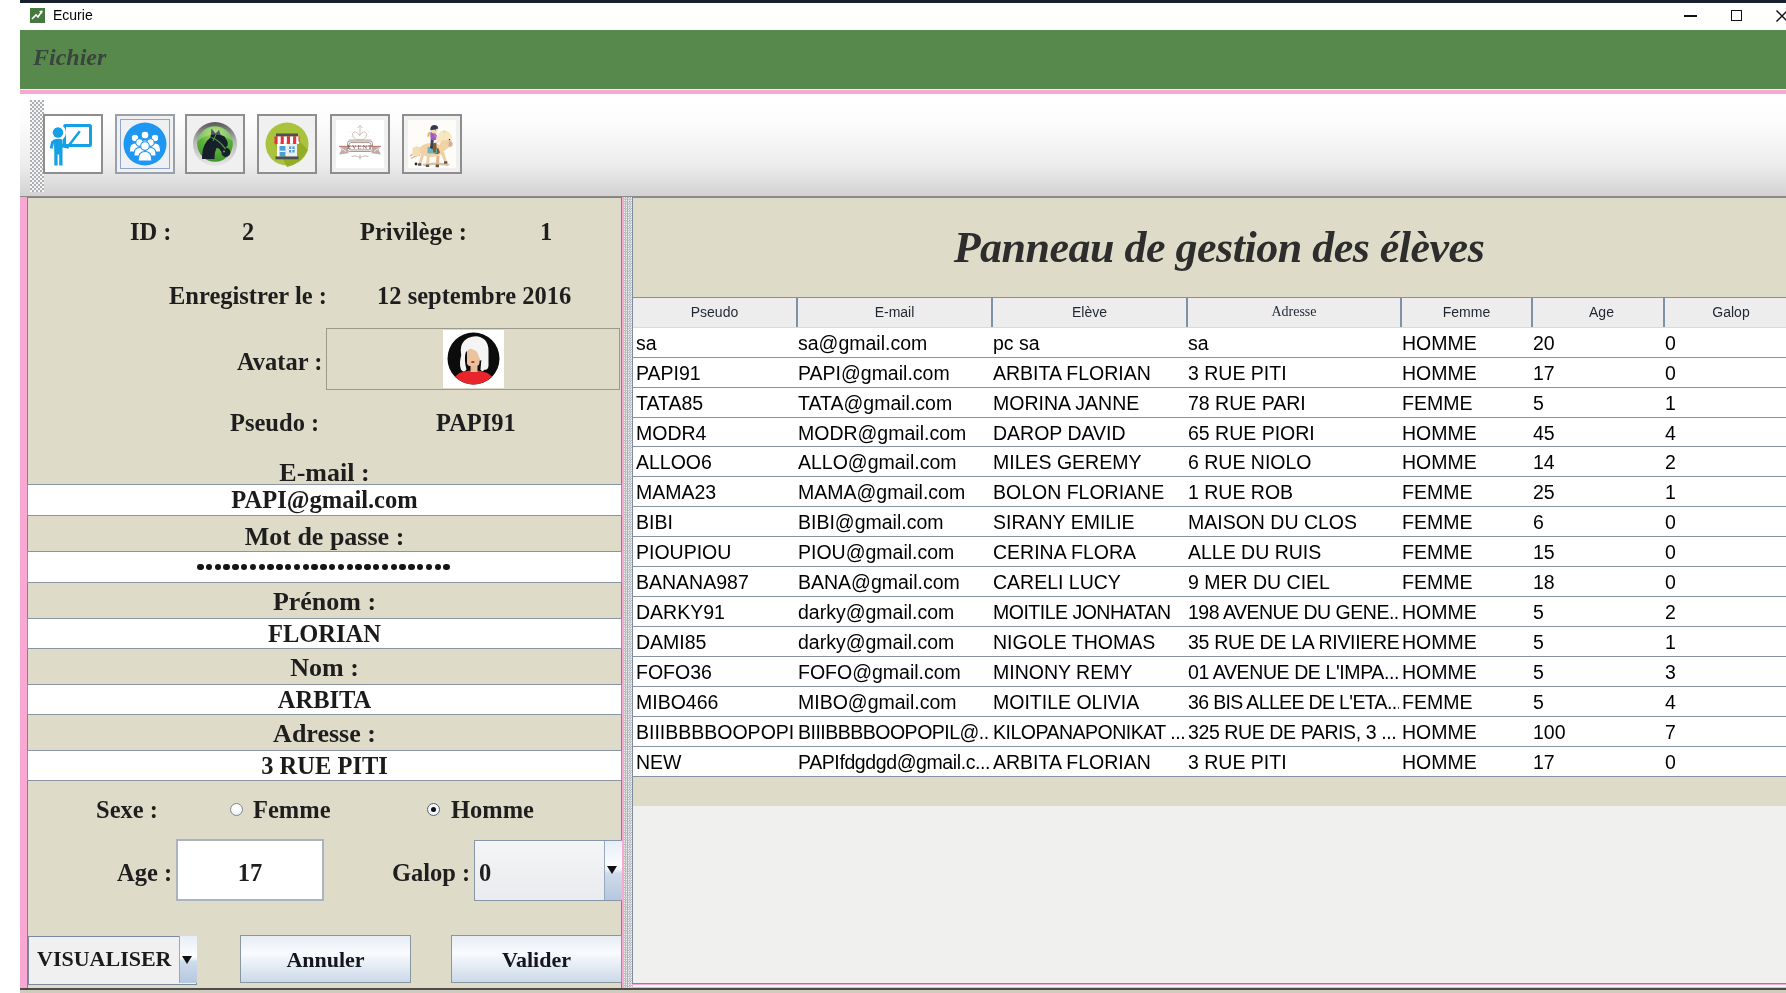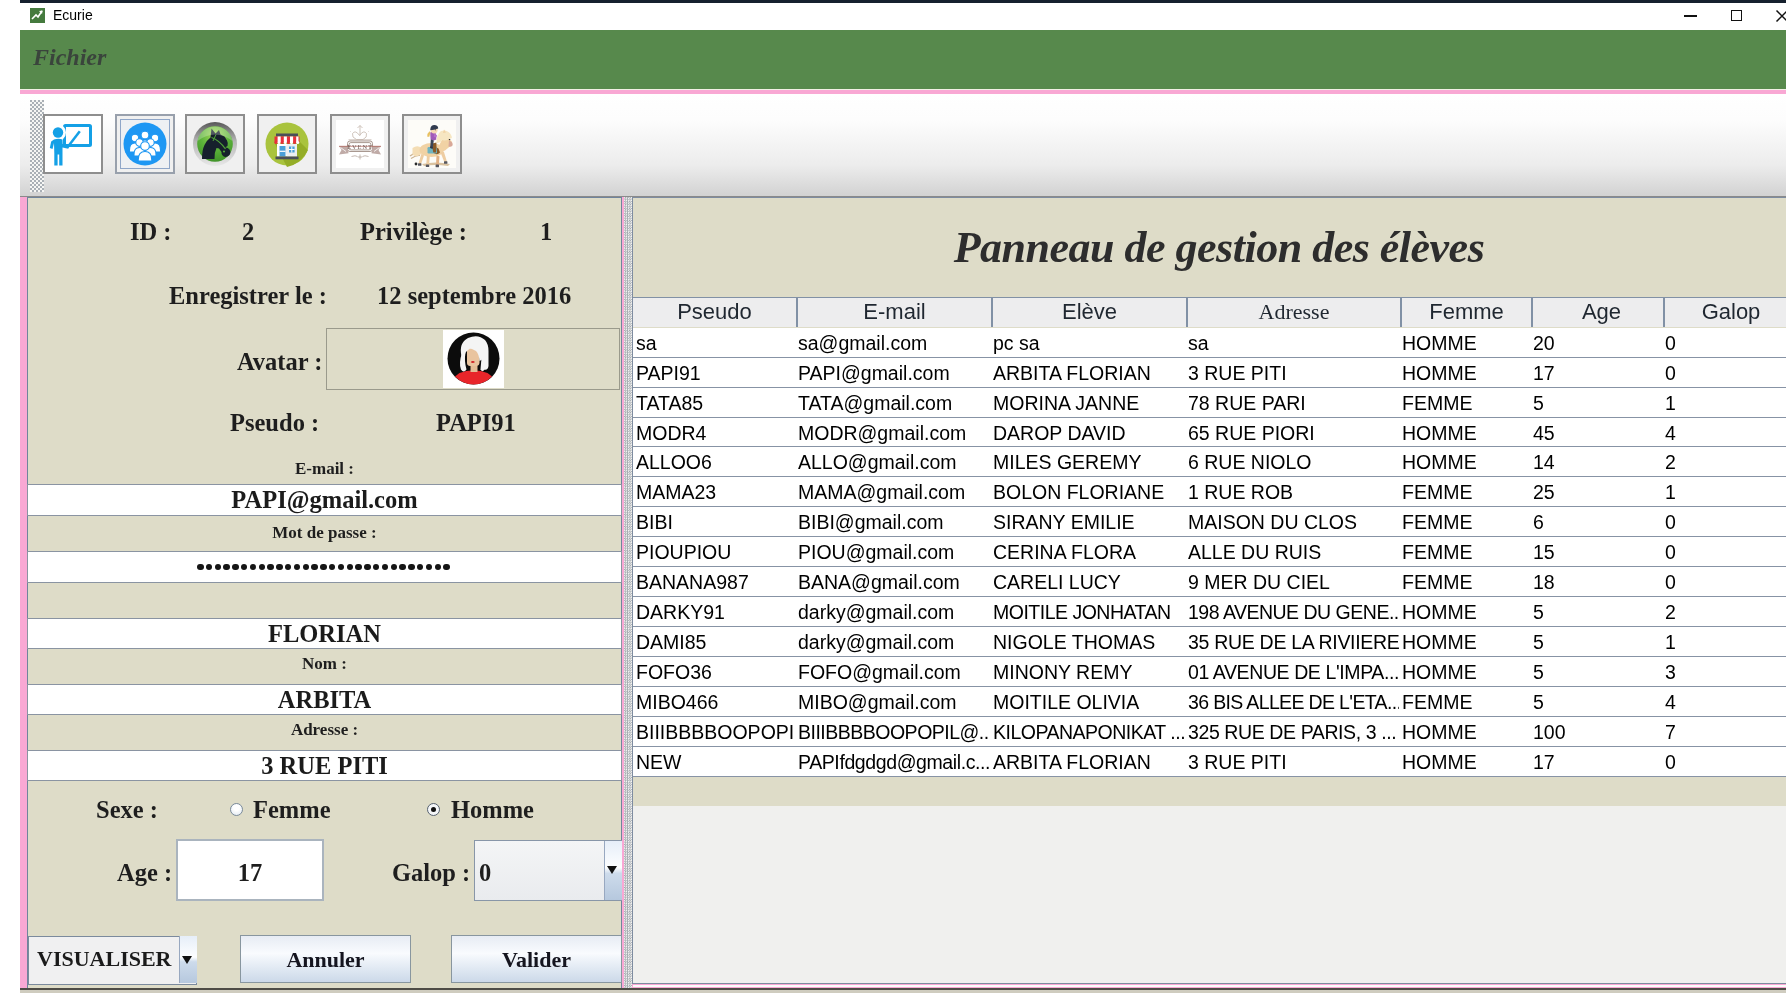--- a/index.html
+++ b/index.html
@@ -2,32 +2,32 @@
 <html><head>
 <meta charset="utf-8">
 <style>
   html,body{margin:0;padding:0;}
   #app{position:relative;width:1786px;height:993px;background:#f9a8d4;overflow:hidden;
        font-family:"Liberation Sans",sans-serif;margin-left:20px;}
   .abs{position:absolute;}
   .lb{position:absolute;font-family:"Liberation Serif",serif;font-weight:bold;
       font-size:24.5px;line-height:1;color:#1e1e1e;white-space:nowrap;}
   .lbc{position:absolute;left:7px;width:595px;text-align:center;font-family:"Liberation Serif",serif;
-      font-weight:bold;font-size:17px;line-height:1;color:#1e1e1e;white-space:nowrap;}
+      font-weight:bold;font-size:26px;line-height:1;color:#1e1e1e;white-space:nowrap;}
   .fld{position:absolute;left:7px;width:593px;background:#fff;border:1px solid #8a94a2;
        font-family:"Liberation Serif",serif;font-weight:bold;font-size:24.5px;color:#1b1b1b;
        text-align:center;}
   .grip{background-image:radial-gradient(circle at 1.1px 1.1px,#aab0b6 1.0px,rgba(0,0,0,0) 1.25px),
         radial-gradient(circle at 3.1px 3.1px,#aab0b6 1.0px,rgba(0,0,0,0) 1.25px);
         background-size:4px 4px;background-color:#f6f6f4;}
   .tbtn{position:absolute;top:114px;width:60px;height:60px;box-sizing:border-box;
         border:2px solid #8e8e8e;background:#f0f0f0;}
   .tbtn .inner{position:absolute;left:4px;top:4px;width:48px;height:48px;}
   .hcell{position:absolute;top:0;height:29px;box-sizing:border-box;border-right:2px solid #8191a5;
-         background:#ededee;font-size:22px;color:#1f2730;text-align:center;line-height:28px;}
+         background:#ededee;font-size:14px;color:#1f2730;text-align:center;line-height:28px;}
   table.tb{position:absolute;left:613px;top:327.8px;width:1164px;border-collapse:collapse;table-layout:fixed;background:#fff;}
   table.tb td{height:25.92px;border-bottom:1px solid #8793a5;font-size:19.5px;color:#000;line-height:25.92px;
       padding:3px 0 0 3px;white-space:nowrap;overflow:hidden;font-family:"Liberation Sans",sans-serif;}
   .dot{display:inline-block;width:6.5px;height:6.5px;border-radius:50%;background:#151515;}
   .btnb{box-sizing:border-box;border:1px solid #88969f;
       background:linear-gradient(180deg,#e7ecf4 0%,#f9fbfe 38%,#eef3f9 52%,#ccd9e9 100%);
       font-family:"Liberation Serif",serif;font-weight:bold;font-size:22px;color:#15151f;
       text-align:center;line-height:47px;}
 </style>
 </head>
@@ -267,20 +267,21 @@
       <i class="dot"></i>
       <i class="dot"></i>
       <i class="dot"></i>
       <i class="dot"></i>
       <i class="dot"></i>
       <i class="dot"></i>
       <i class="dot"></i>
       <i class="dot"></i>
   </div>
 
+  <div class="lbc" style="top:589.3px;">Prénom :</div>
   <div class="fld" style="top:617.6px;height:29.3px;line-height:29.3px;">FLORIAN</div>
   <div class="lbc" style="top:655.3px;">Nom :</div>
   <div class="fld" style="top:683.6px;height:29.4px;line-height:29.4px;">ARBITA</div>
   <div class="lbc" style="top:721.4px;">Adresse :</div>
   <div class="fld" style="top:749.7px;height:29.3px;line-height:29.3px;">3 RUE PITI</div>
 
   <div class="lb" style="left:76px;top:798px;">Sexe :</div>
   <div class="abs" style="left:210px;top:803px;width:13px;height:13px;border-radius:50%;background:radial-gradient(circle at 50% 35%,#ffffff 30%,#dce6f0 100%);border:1px solid #7a8a9a;box-sizing:border-box;"></div>
   <div class="lb" style="left:233px;top:798px;">Femme</div>
   <div class="abs" style="left:407px;top:803px;width:13px;height:13px;border-radius:50%;background:#f4f6f8;border:1px solid #55606e;box-sizing:border-box;"></div>

